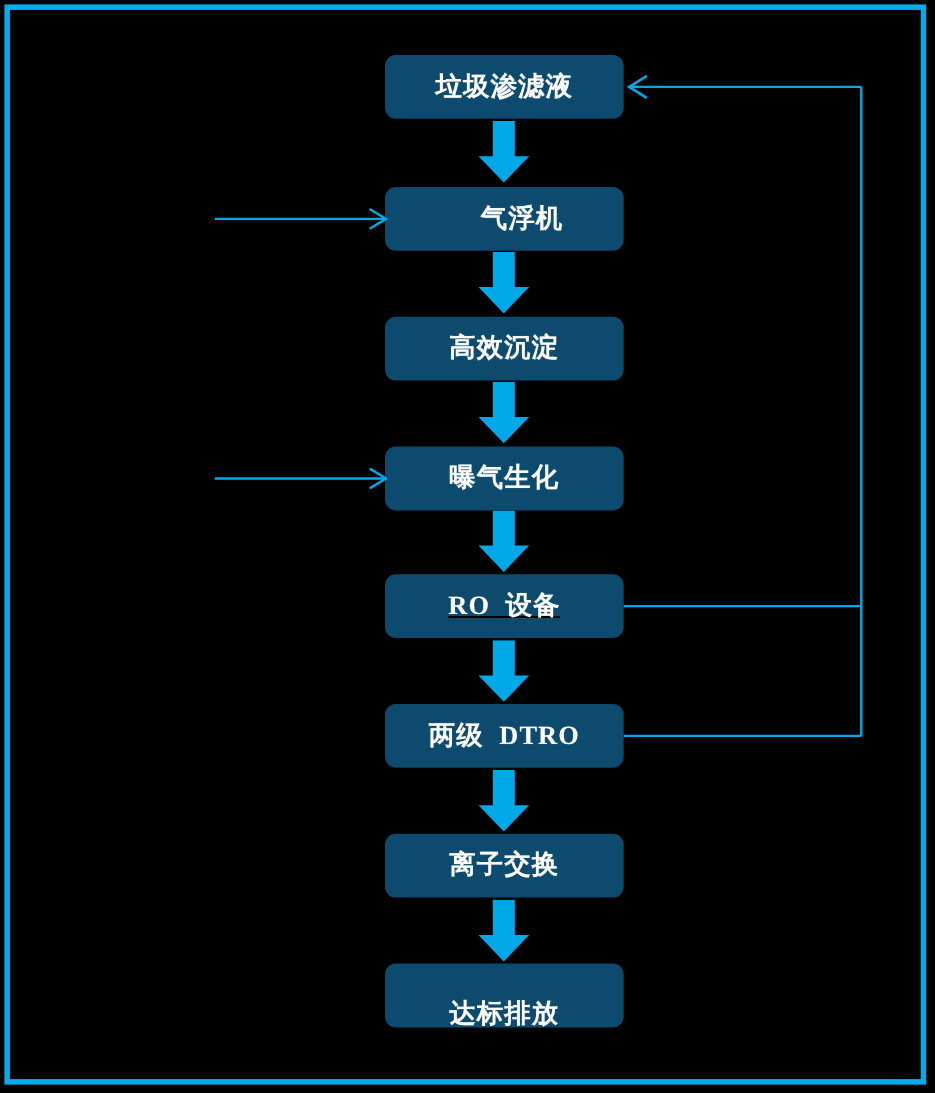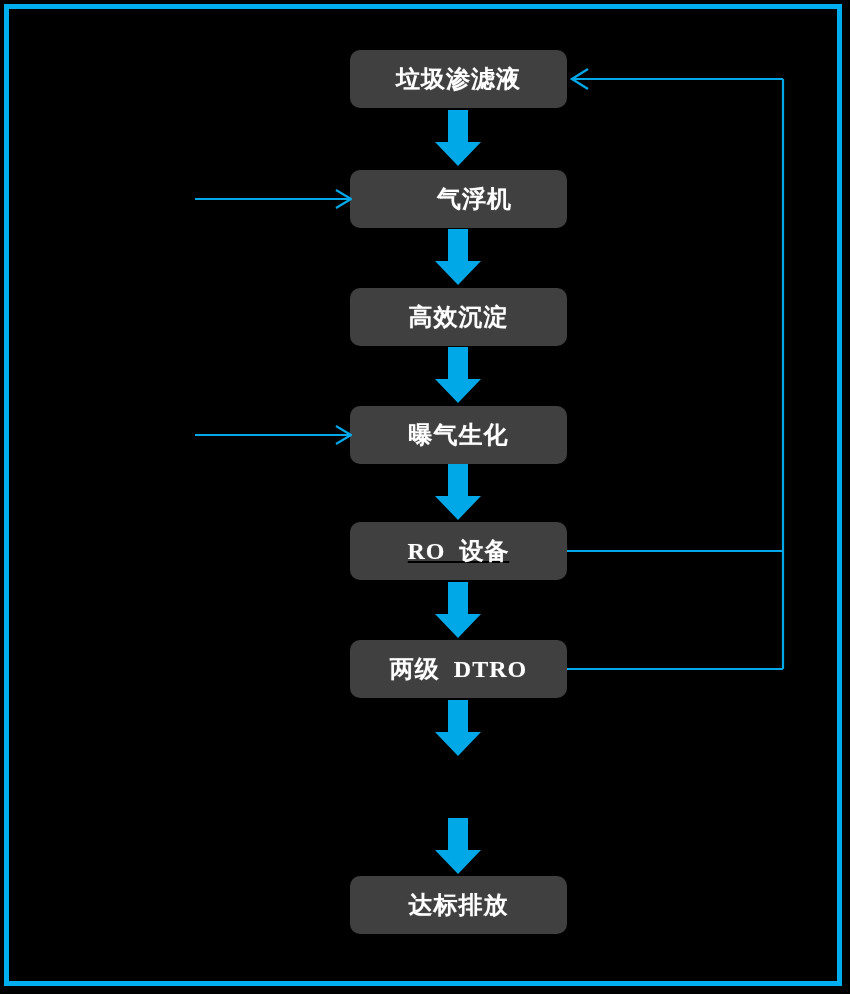--- a/index.html
+++ b/index.html
@@ -32,21 +32,21 @@
     box-sizing: border-box;
     pointer-events: none;
   }
 
   
   .node {
     position: absolute;
     left: 350px;
     width: 217px;
     height: 58px;
-    background: #404040;
+    background: #0c4a6e;
     border-radius: 10px;
     display: flex;
     align-items: center;
     justify-content: center;
     box-sizing: border-box;
   }
   .node .label {
     color: #ffffff;
     font-size: 24px;
     font-weight: bold;
@@ -100,21 +100,24 @@
   </div>
   <div class="node" style="top:288px;">
     <span class="label">高效沉淀</span>
   </div>
   <div class="node" style="top:522px;text-decoration:underline;">
     <span class="label">RO  设备</span>
   </div>
   <div class="node" style="top:640px;font-family:Liberation Serif, serif;">
     <span class="label">两级  DTRO</span>
   </div>
-  <div class="node" style="top:876px;">
+  <div class="node" style="top:758px;">
+    <span class="label">离子交换</span>
+  </div>
+  <div class="node" style="top:876px;align-items:flex-end;">
     <span class="label">达标排放</span>
   </div>
 
   <div class="blockarrow" style="top:110px;">
     <svg width="46" height="56" viewBox="0 0 46 56">
         <polygon points="13,0 33,0 33,32 46,32 23,56 0,32 13,32" fill="#00a8e8"></polygon>
       </svg>
   </div>
   <div class="blockarrow" style="top:229px;">
     <svg width="46" height="56" viewBox="0 0 46 56">

